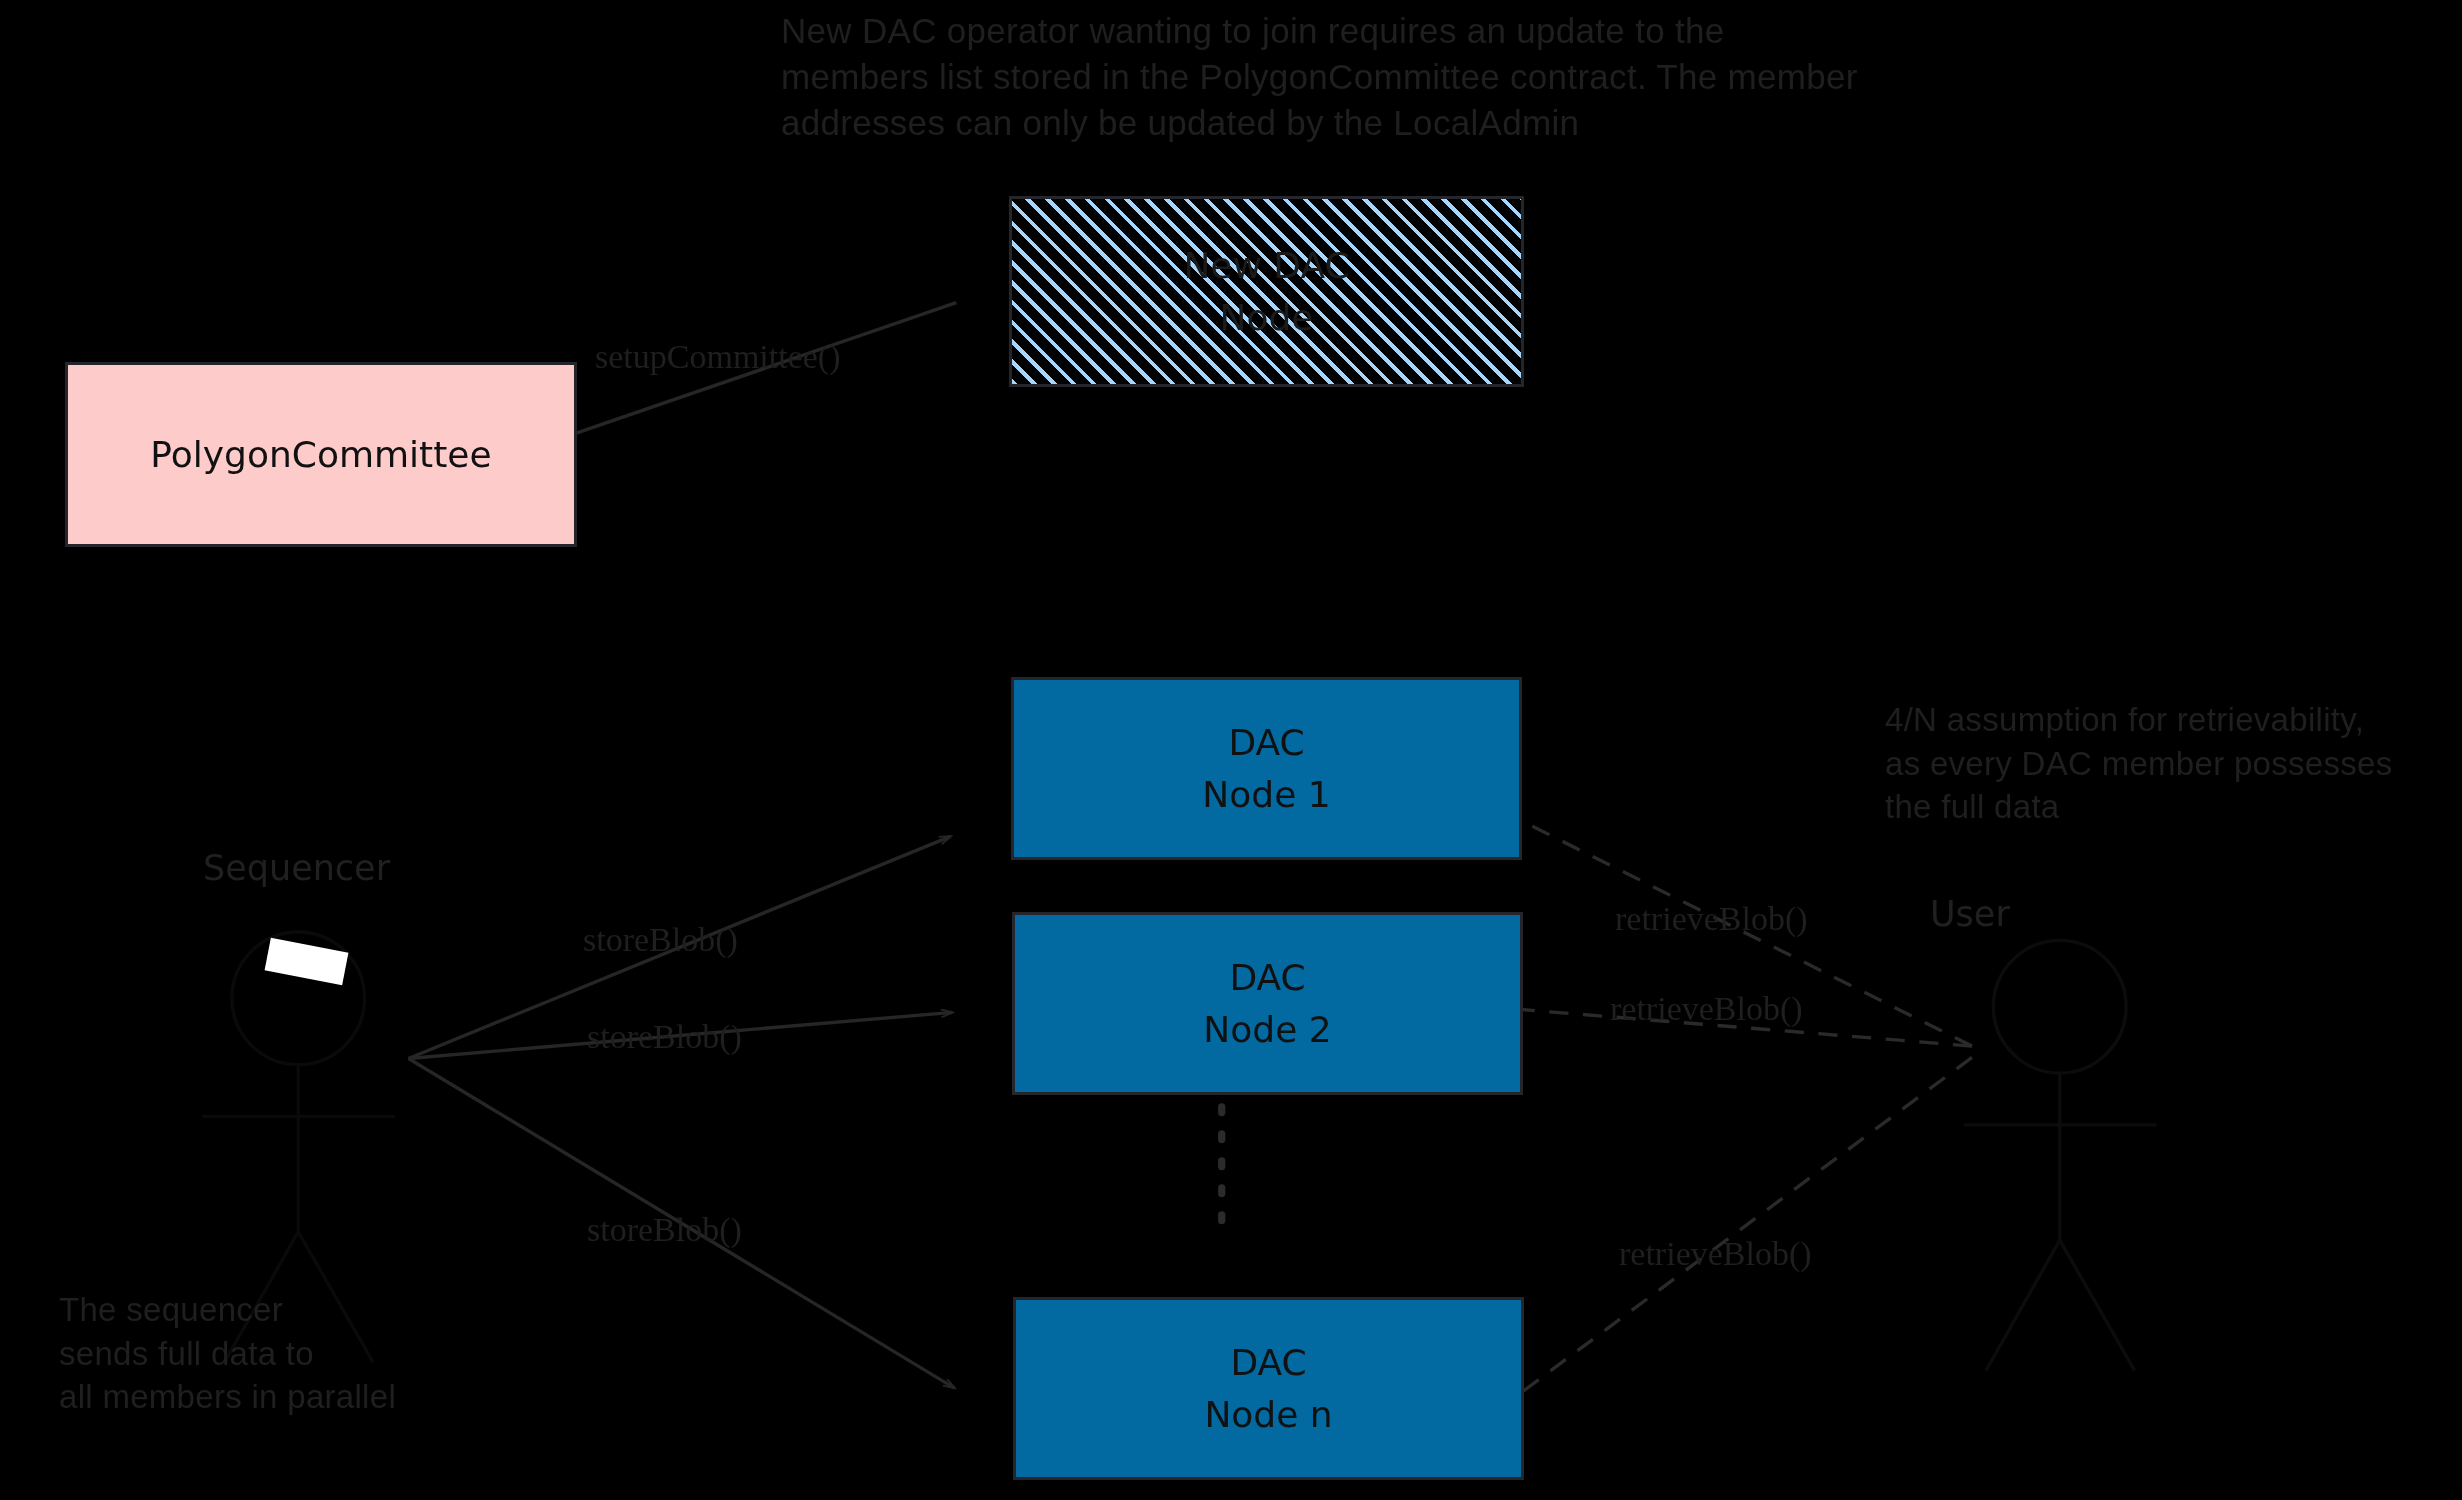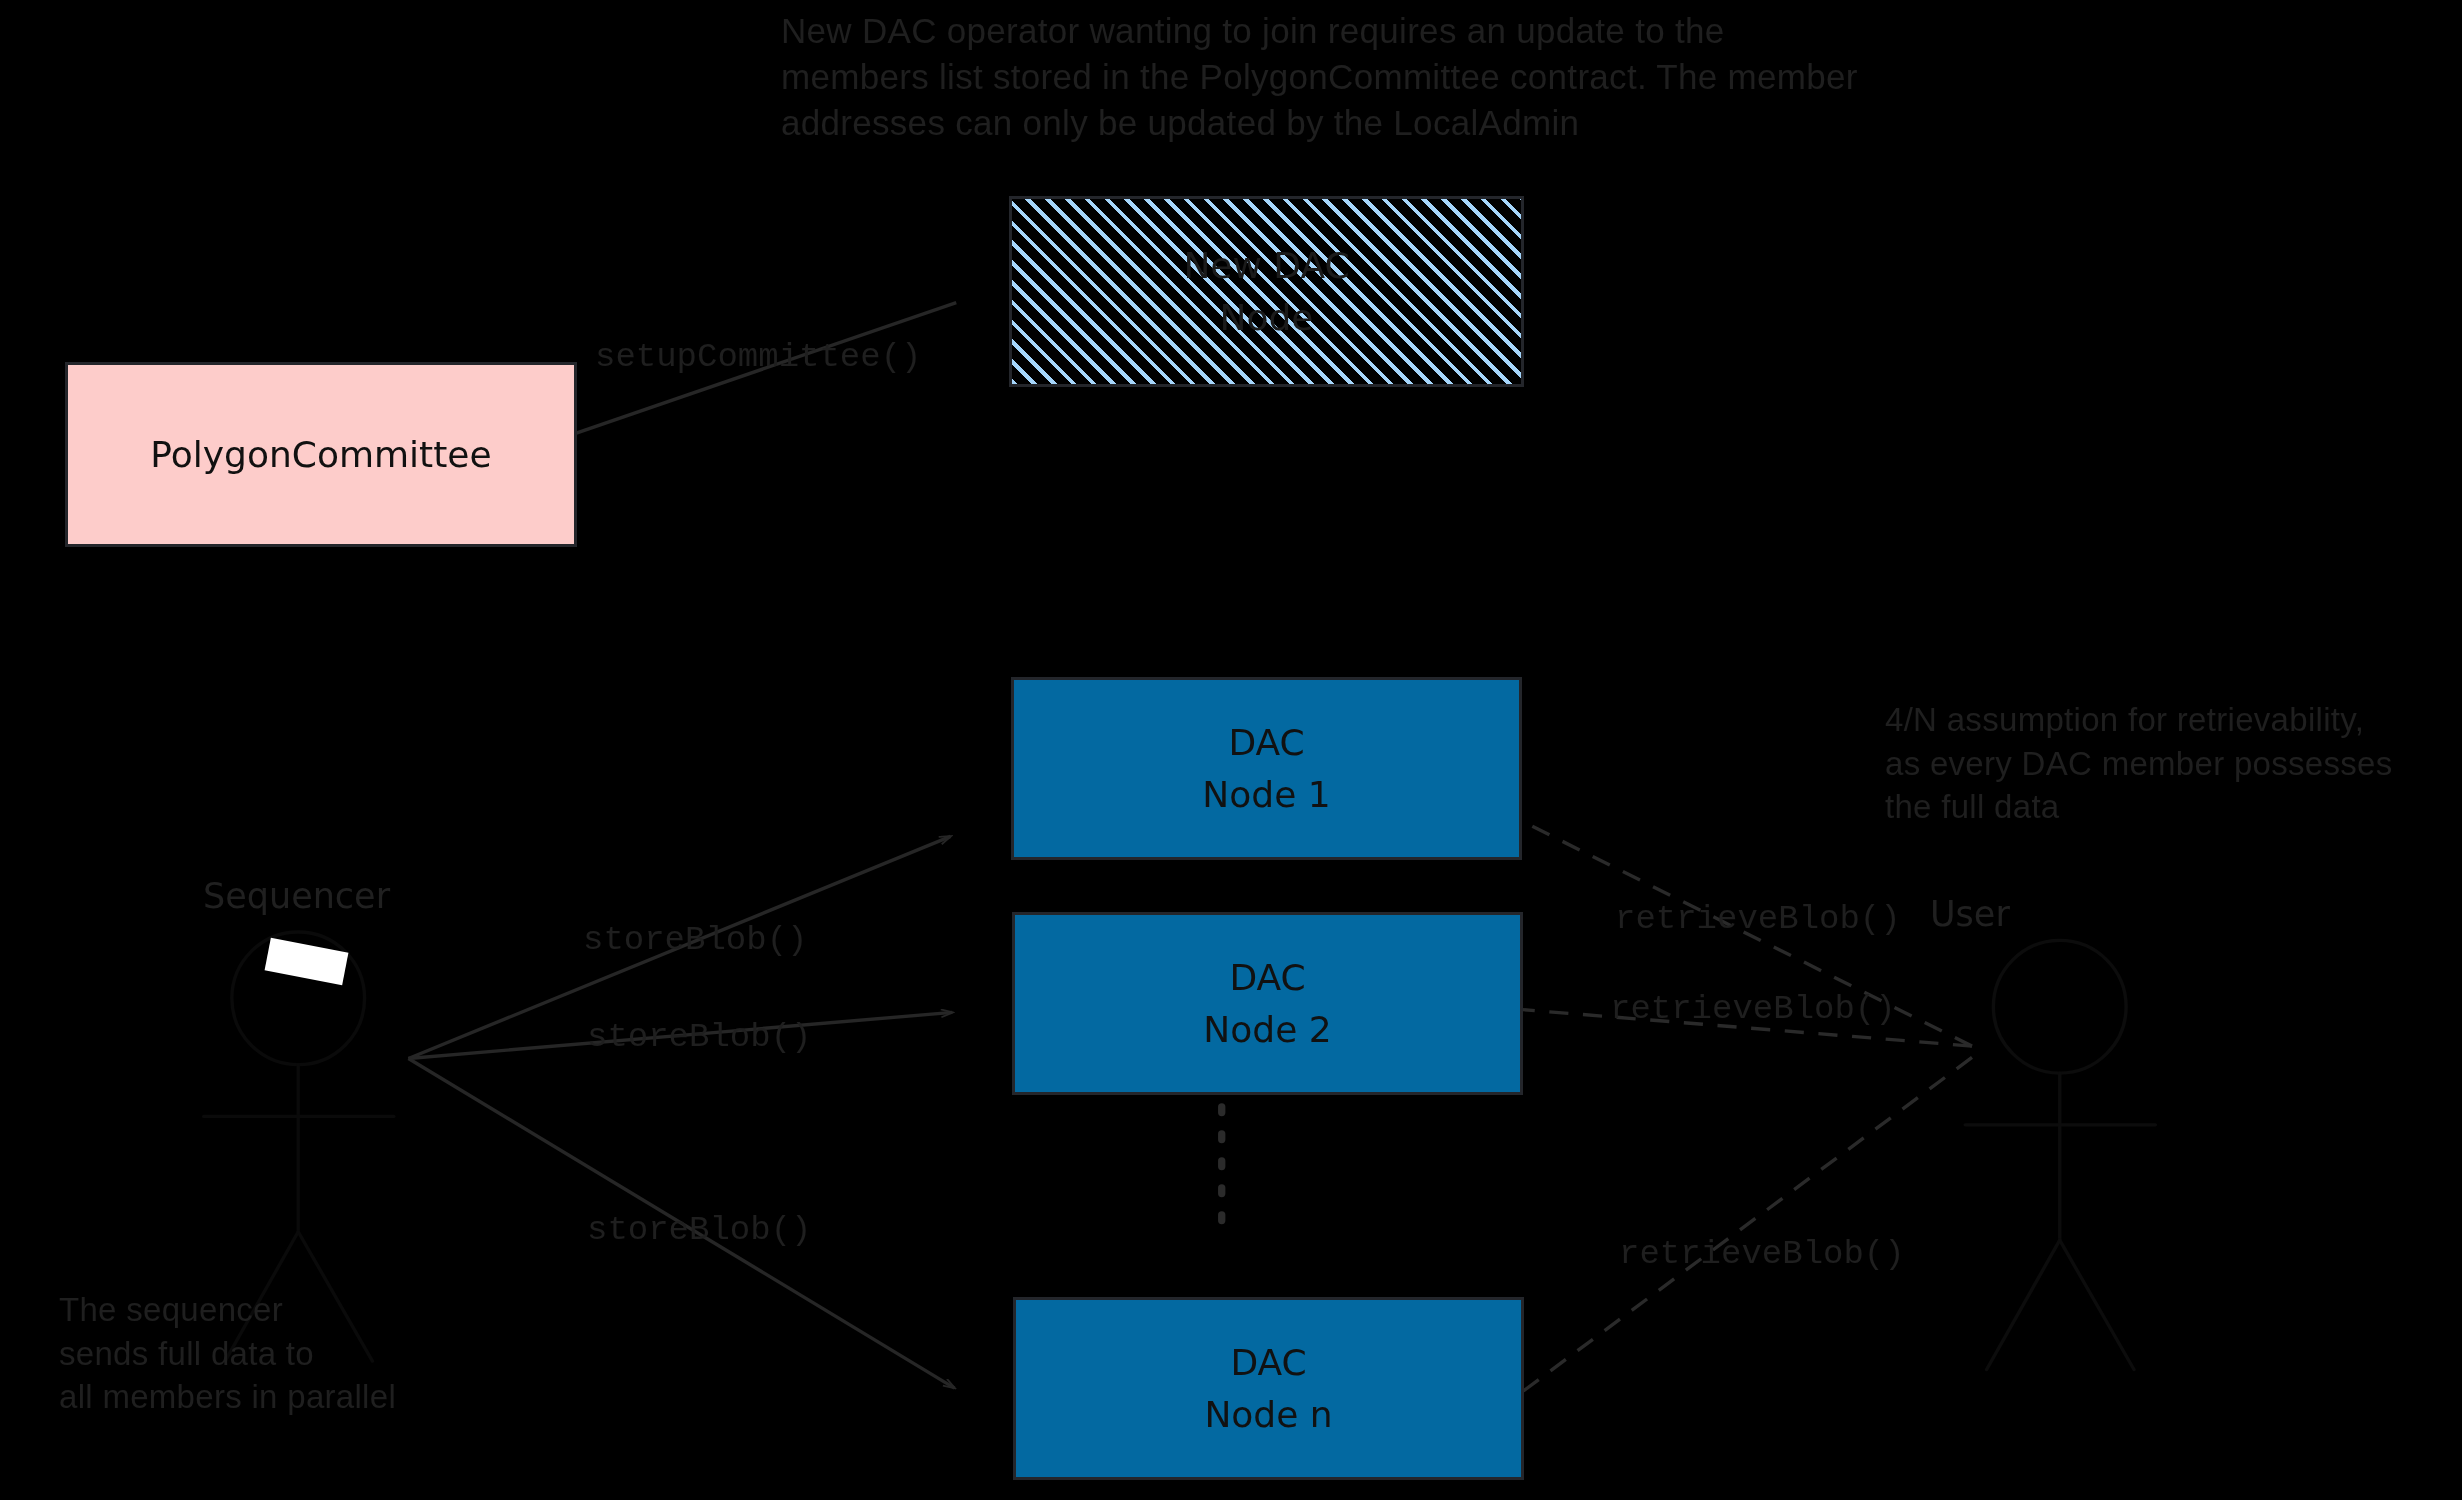--- a/index.html
+++ b/index.html
@@ -27,21 +27,21 @@
     letter-spacing: 0.3px;
   }
   .note-top   { left: 781px; top: 7.9px;   width: 1170px; font-size: 35px; }
   .note-right { left: 1885px; top: 698px; width: 563px; font-size: 33px; }
   .note-bottom{ left: 59px;  top: 1288px; width: 428px;  font-size: 33px; }
 
   .edge-label {
     position: absolute;
     color: #1f1f1f;
     font-size: 34px;
-    font-family: Liberation Mono, monospace;
+    font-family: Liberation Serif, serif;
     white-space: nowrap;
   }
 
   .actor-label {
     position: absolute;
     color: #202020;
     font-size: 35px;
     font-family: "DejaVu Sans", sans-serif;
     white-space: nowrap;
   }
@@ -177,21 +177,21 @@
   <div class="note note-top">New DAC operator wanting to join requires an update to the
 members list stored in the PolygonCommittee contract. The member
 addresses can only be updated by the LocalAdmin</div>
   <div class="note note-right">4/N assumption for retrievability,
 as every DAC member possesses
 the full data</div>
   <div class="note note-bottom">The sequencer
 sends full data to
 all members in parallel</div>
 
-  <div class="actor-label" style="left:203px; top:848px;margin-top:28px;">Sequencer</div>
+  <div class="actor-label" style="left:203px; top:848px;">Sequencer</div>
   <div class="actor-label" style="left:1930px; top:894px;">User</div>
 
   <div class="edge-label" style="left:595px; top:338px;">setupCommittee()</div>
 
   <div class="edge-label" style="left:583px; top:921px;">storeBlob()</div>
   <div class="edge-label" style="left:587px; top:1018px;">storeBlob()</div>
   <div class="edge-label" style="left:587px; top:1211px;">storeBlob()</div>
 
   <div class="edge-label" style="left:1615px; top:900px;">retrieveBlob()</div>
   <div class="edge-label" style="left:1610px; top:990px;">retrieveBlob()</div>

